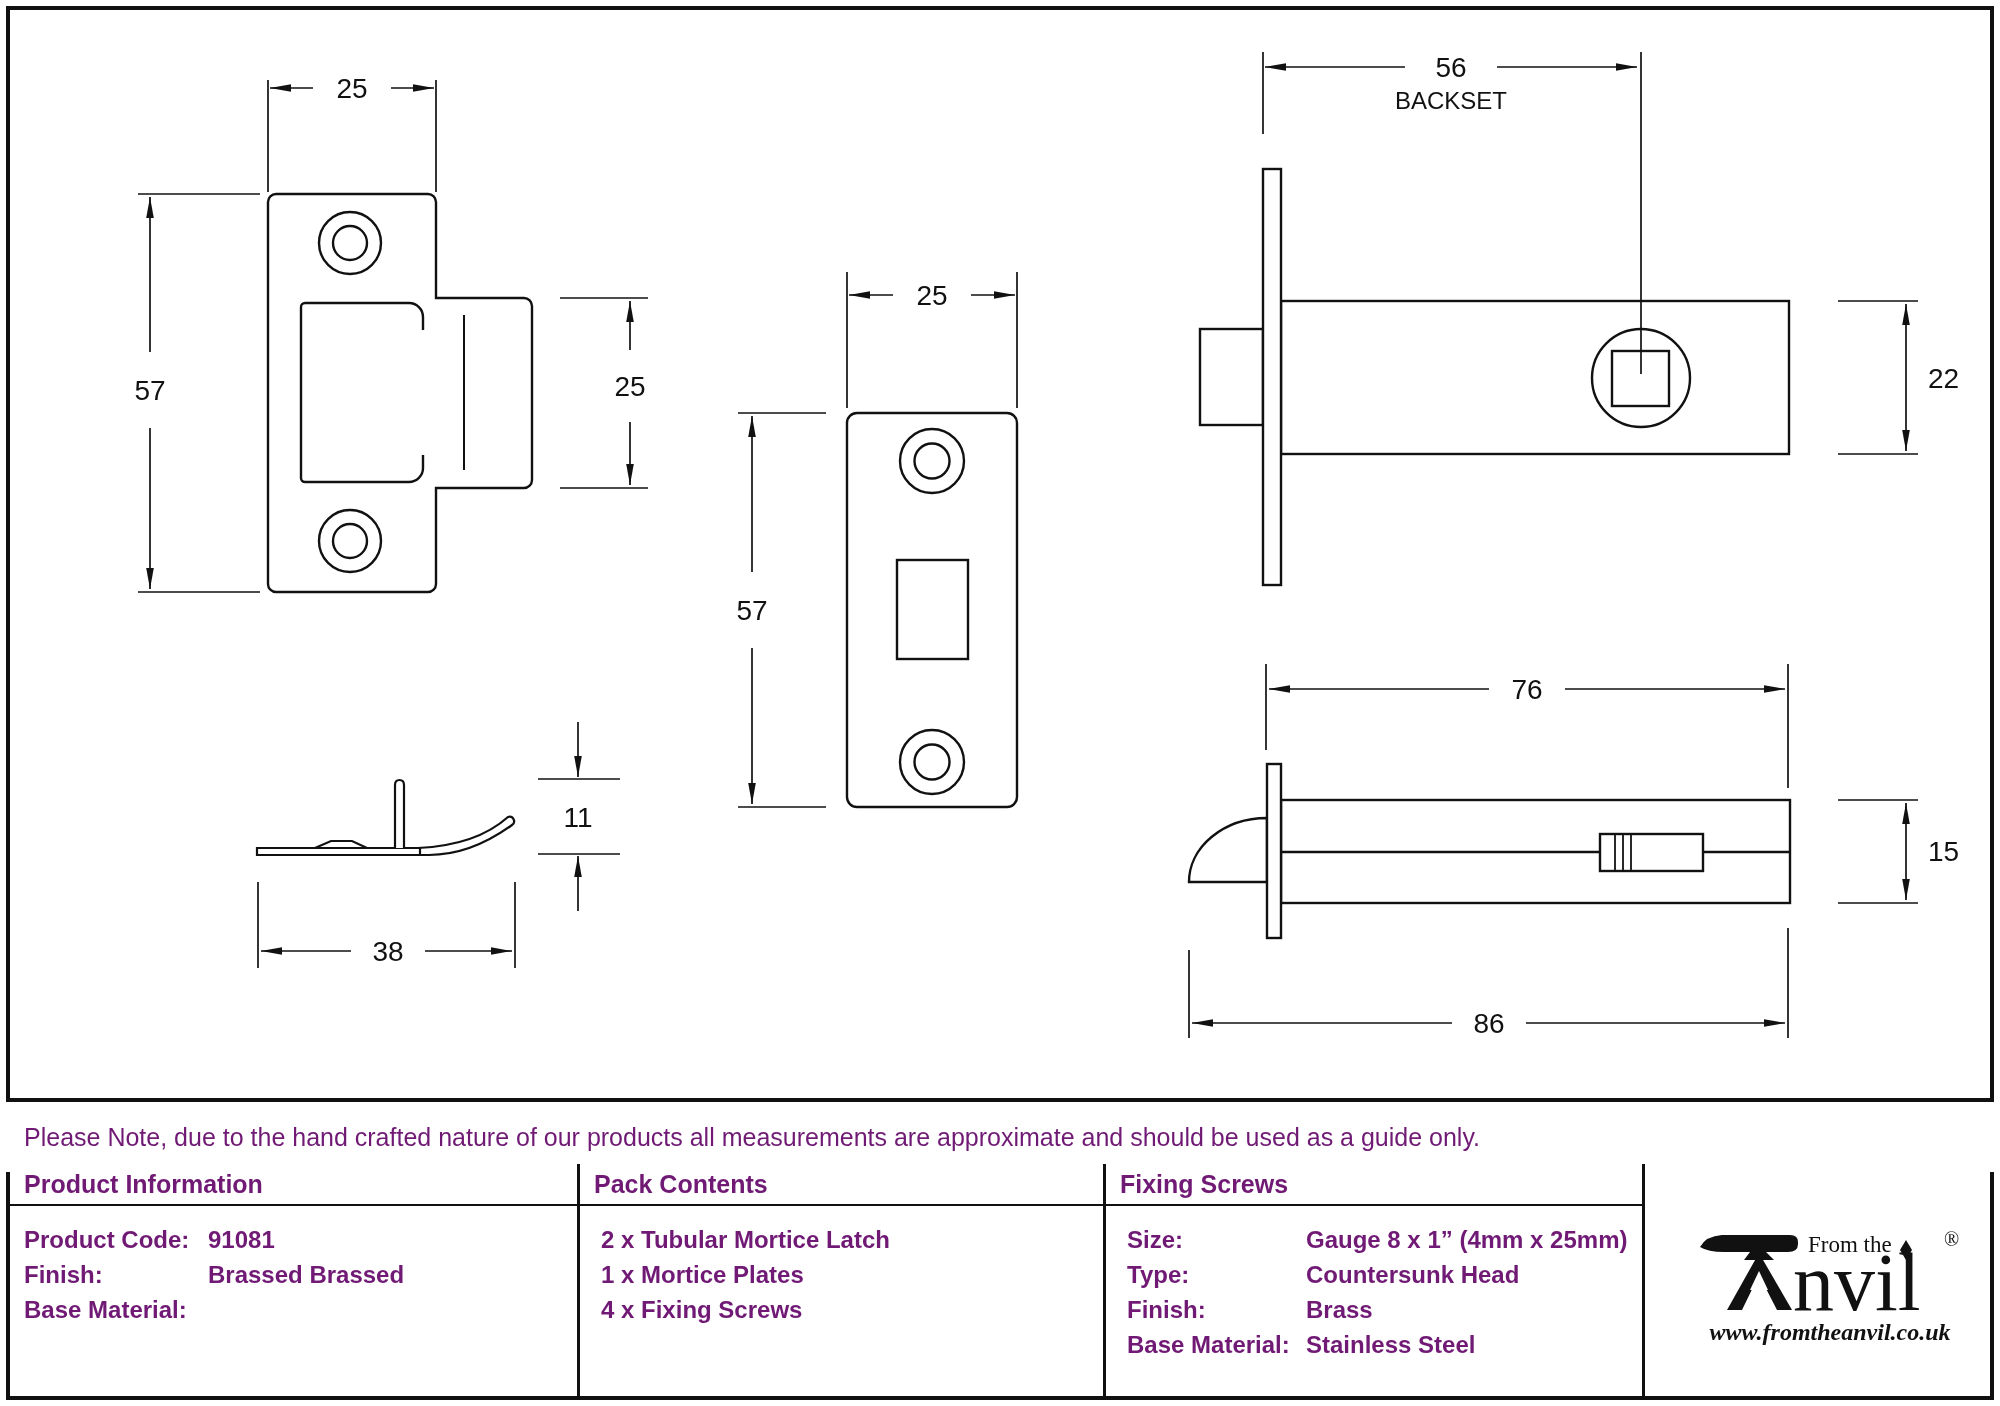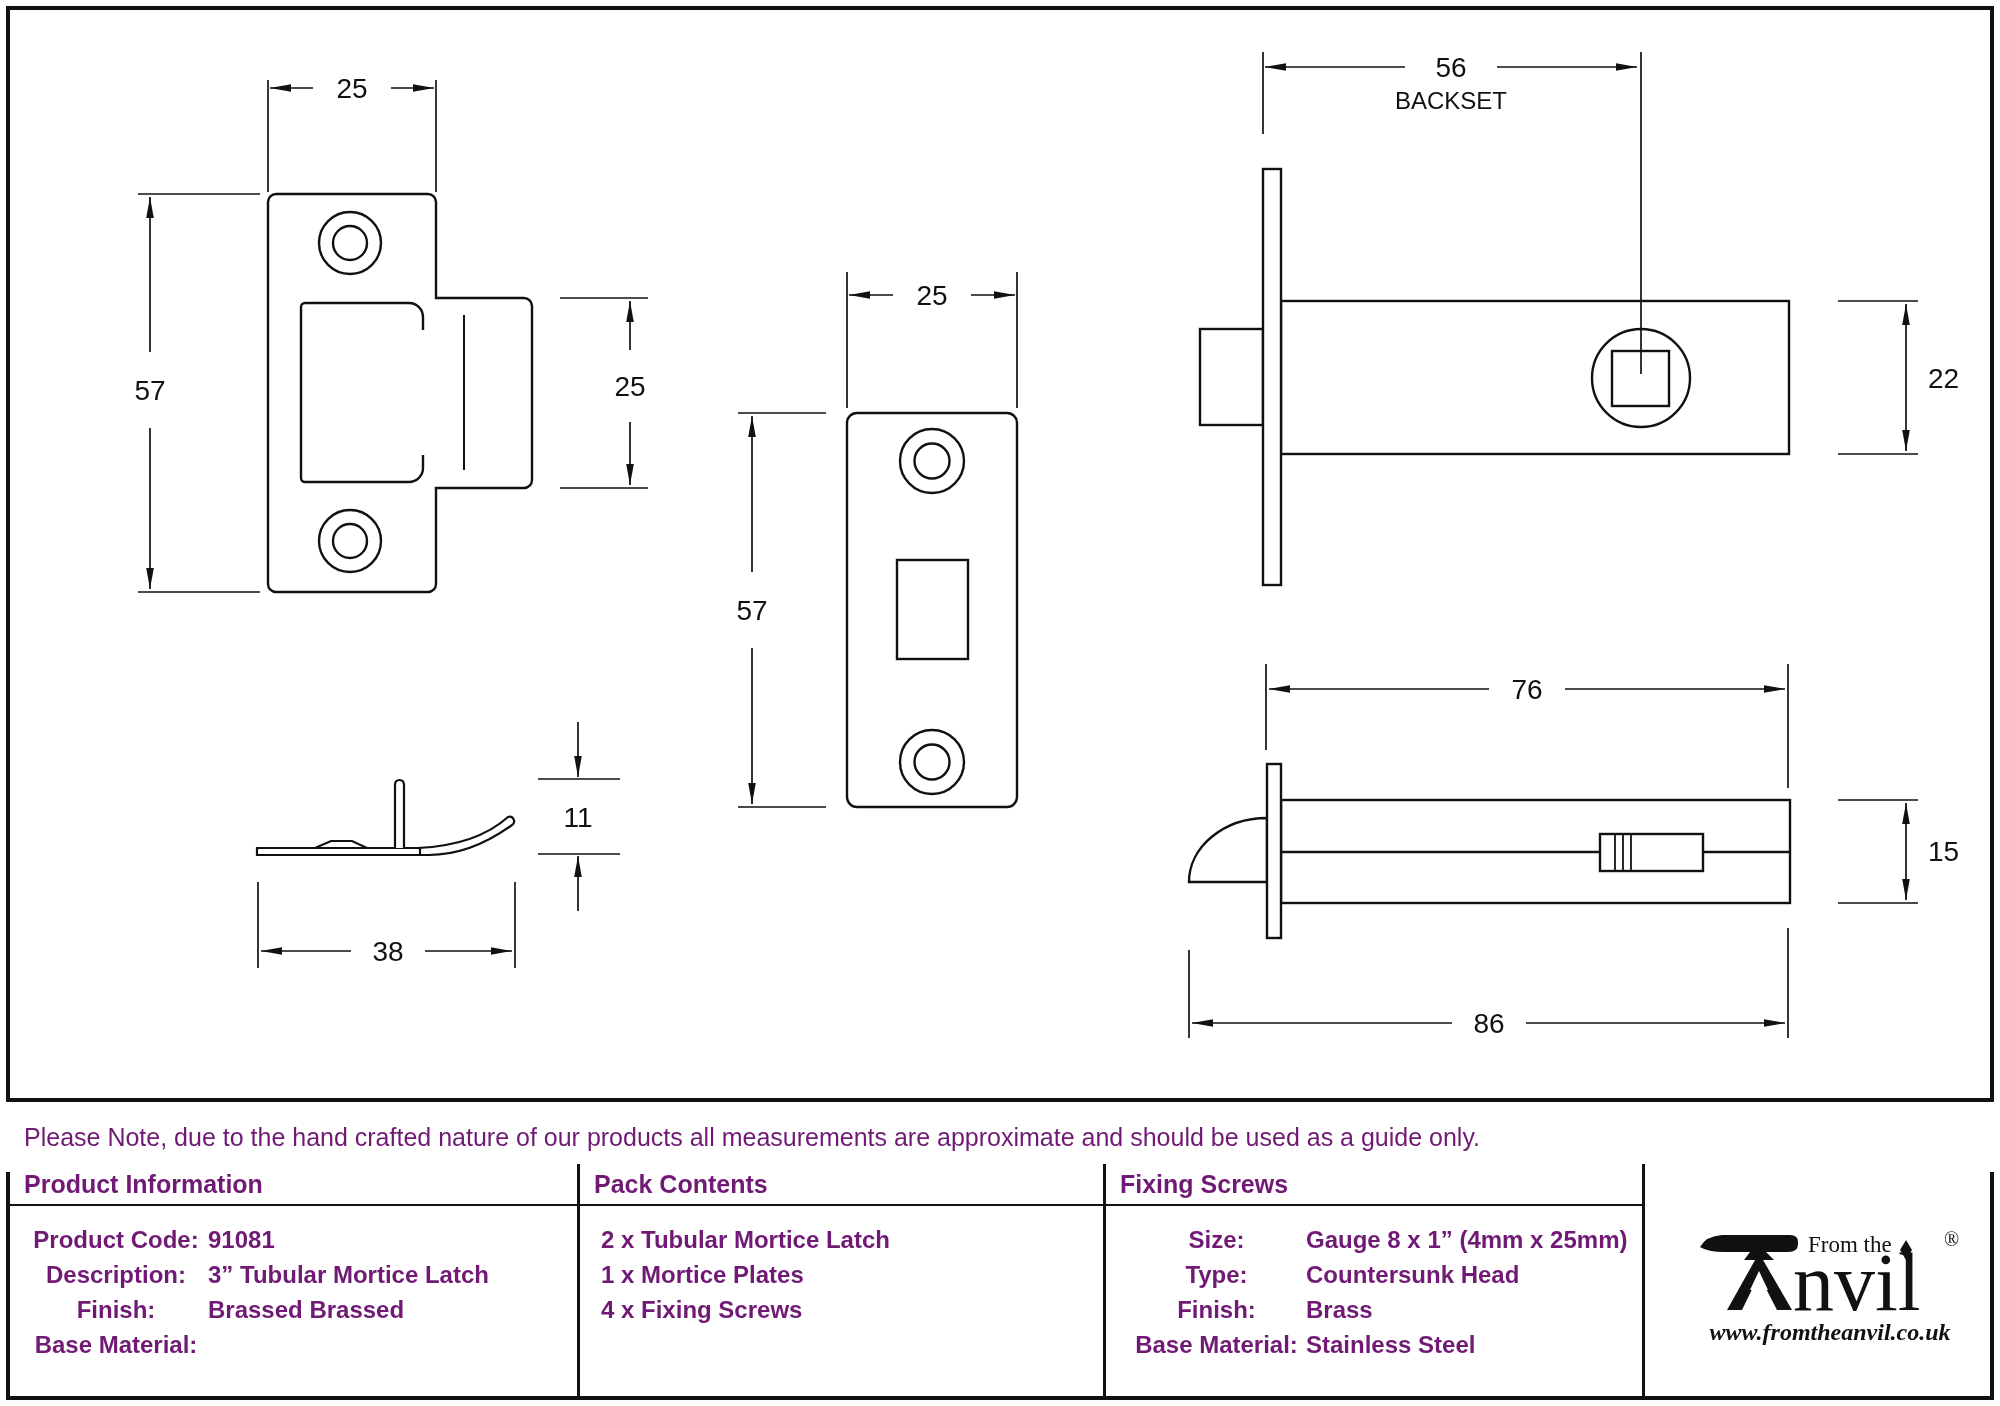--- a/index.html
+++ b/index.html
@@ -20,21 +20,21 @@
     position:absolute; left:10px; right:10px; top:1164px; bottom:10px;
     display:flex; z-index:2; background:#fff;
   }
   .col { box-sizing:border-box; height:100%;font-weight:bold; }
   .col.c1 { width:570px; border-right:3px solid #111; }
   .col.c2 { width:526px; border-right:3px solid #111; }
   .col.c3 { width:539px; border-right:3px solid #111; }
   .col.c4 { flex:1; position:relative; }
   .col-h { height:40px; border-bottom:2px solid #111; display:flex; align-items:center;
            padding-left:14px; font-size:25px; }
-  .col-b { padding:16px 0 0 14px; font-size:24px;text-align:center; }
+  .col-b { padding:16px 0 0 14px; font-size:24px; }
   .c2 .col-b, .c3 .col-b { padding-left:21px; }
   .trow { height:35px; display:flex; align-items:center; }
   .trow .lbl { display:inline-block; width:184px; }
   .c3 .trow .lbl { width:179px; }
 </style>
 </head>
 <body>
 
 <div class="page">
   <div class="frame"></div>
@@ -181,24 +181,20 @@
 
   <div class="tbl">
     <div class="col c1">
       <div class="col-h">Product Information</div>
       <div class="col-b">
         <div class="trow">
           <span class="lbl">Product Code:</span>
           <span>91081</span>
         </div>
         <div class="trow">
-          <span class="lbl">Description:</span>
-          <span>3” Tubular Mortice Latch</span>
-        </div>
-        <div class="trow">
           <span class="lbl">Finish:</span>
           <span>Brassed Brassed</span>
         </div>
         <div class="trow">
           <span class="lbl">Base Material:</span>
           <span></span>
         </div>
       </div>
     </div>
 

